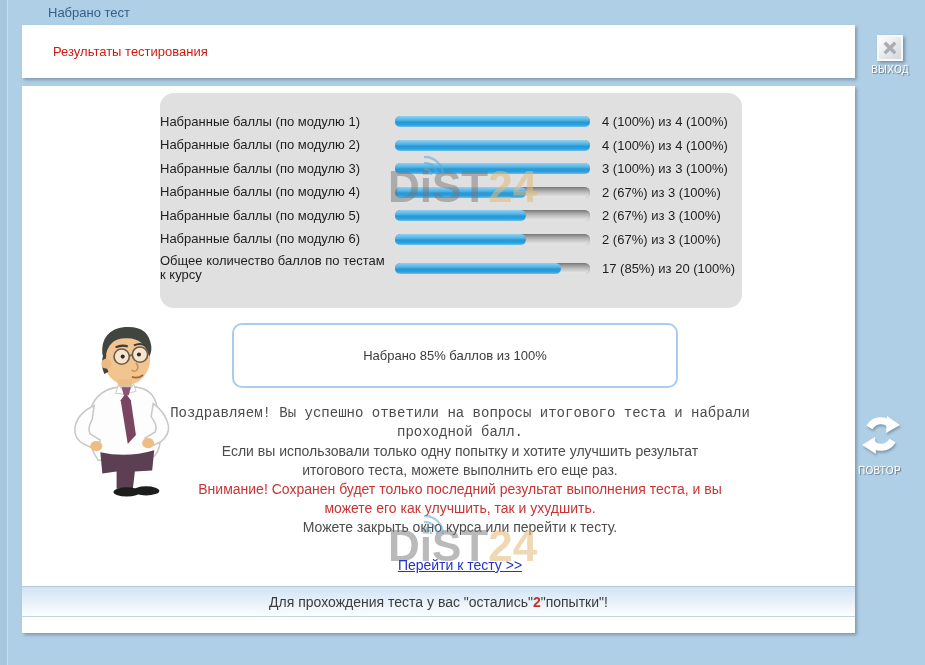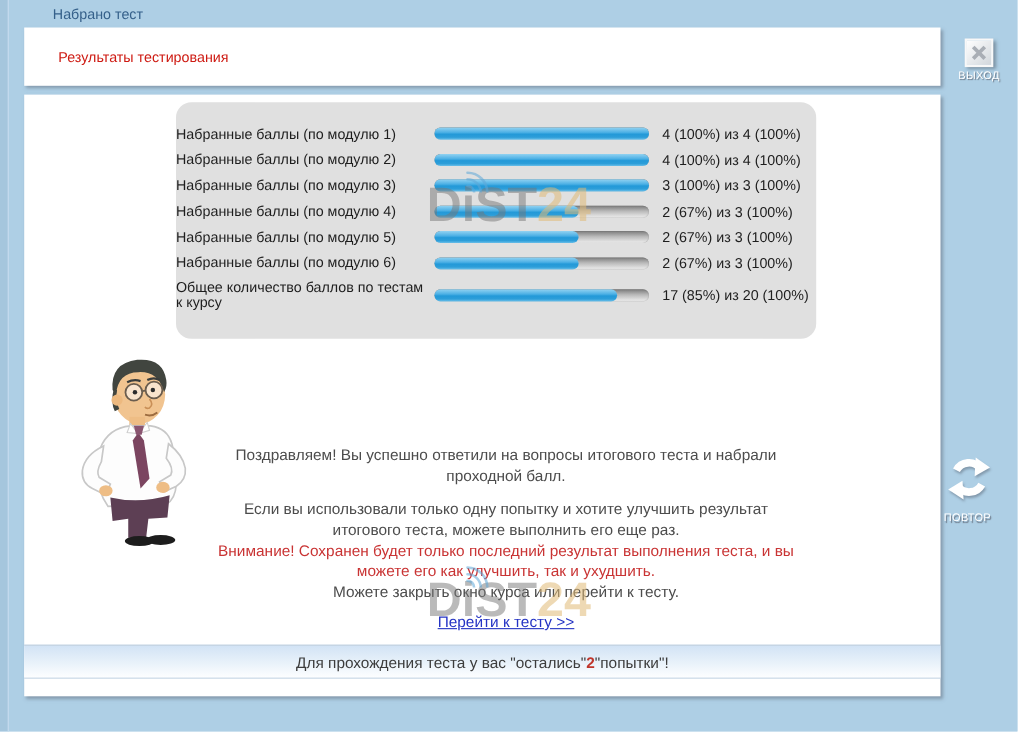--- a/index.html
+++ b/index.html
@@ -29,21 +29,21 @@
   .wm .arcs{position:absolute;left:33px;top:-15px;width:34px;height:25px;}
   .wm-results{left:228px;top:72px;}
   .wm-lower{left:366px;top:438px;}
 
   .character{position:absolute;left:23px;top:234px;width:133px;height:178px;}
 
   .score-box{position:absolute;left:210px;top:237px;width:442px;height:61px;border:2px solid #a9cdea;border-radius:10px;background:#fff;display:flex;align-items:center;justify-content:center;font-size:13px;color:#3b3b3b;}
 
   .message{position:absolute;left:104px;top:318px;width:668px;text-align:center;}
   .msg{margin:0;font-size:14px;line-height:19px;color:#4c4c4c;white-space:pre-line;}
-  .msg.first{margin-bottom:11px;}
+  .msg.first{font-family:Liberation Mono, monospace;}
   .msg.warn{color:#c93434;}
 
   .go-link{position:absolute;left:104px;top:471px;width:668px;text-align:center;font-size:14px;color:#2433c4;text-decoration:underline;display:block;z-index:6;}
 
   .attempts-bar{position:absolute;left:0;top:500px;width:100%;height:29px;box-sizing:content-box;border-top:1px solid #b3c7db;border-bottom:1px solid #c3d4e4;background:linear-gradient(180deg,#d2e3f5 0%,#e9f2fa 55%,#fdfeff 100%);display:flex;align-items:center;justify-content:center;font-size:14px;color:#3c3c3c;}
   .attempts-count{color:#bf352b;font-weight:bold;}
 
   
   .exit-btn{position:absolute;left:866px;top:35px;width:48px;text-align:center;cursor:pointer;}
   .exit-icon{width:22px;height:22px;margin:0 auto;background:linear-gradient(135deg,#fefefe,#d2d7dc);border:2px solid #f8f8f8;box-shadow:2px 2px 3px rgba(80,95,110,.55);display:flex;align-items:center;justify-content:center;}
@@ -158,20 +158,23 @@
       <path d="M87 63 L79 73 L89 70 Z" fill="#fff" stroke="#cfcfcf" stroke-width="1"></path>
       <path d="M79 72 L74 79 L81 122 L89 113 L84 79 Z" fill="#7b4560"></path>
       <path d="M75 66 L84 66 L82 74 L77 74 Z" fill="#8a5570"></path>
 
       <path d="M54 130 Q80 136 107 128 L105 148 L88 149 L86 166 L70 166 L70 149 L56 151 Z" fill="#5d3f54"></path>
 
       <ellipse cx="80" cy="169" rx="13" ry="4.5" fill="#1d1d1d"></ellipse>
       <ellipse cx="99" cy="168" rx="13" ry="4.5" fill="#1d1d1d"></ellipse>
     </svg>
 
+    <div class="score-box">
+      <span>Набрано 85% баллов из 100%</span>
+    </div>
 
     <div class="message">
       <p class="msg first">Поздравляем! Вы успешно ответили на вопросы итогового теста и набрали
 проходной балл.</p>
       <p class="msg">Если вы использовали только одну попытку и хотите улучшить результат
 итогового теста, можете выполнить его еще раз.</p>
       <p class="msg warn">Внимание! Сохранен будет только последний результат выполнения теста, и вы
 можете его как улучшить, так и ухудшить.</p>
       <p class="msg">Можете закрыть окно курса или перейти к тесту.</p>
     </div>

